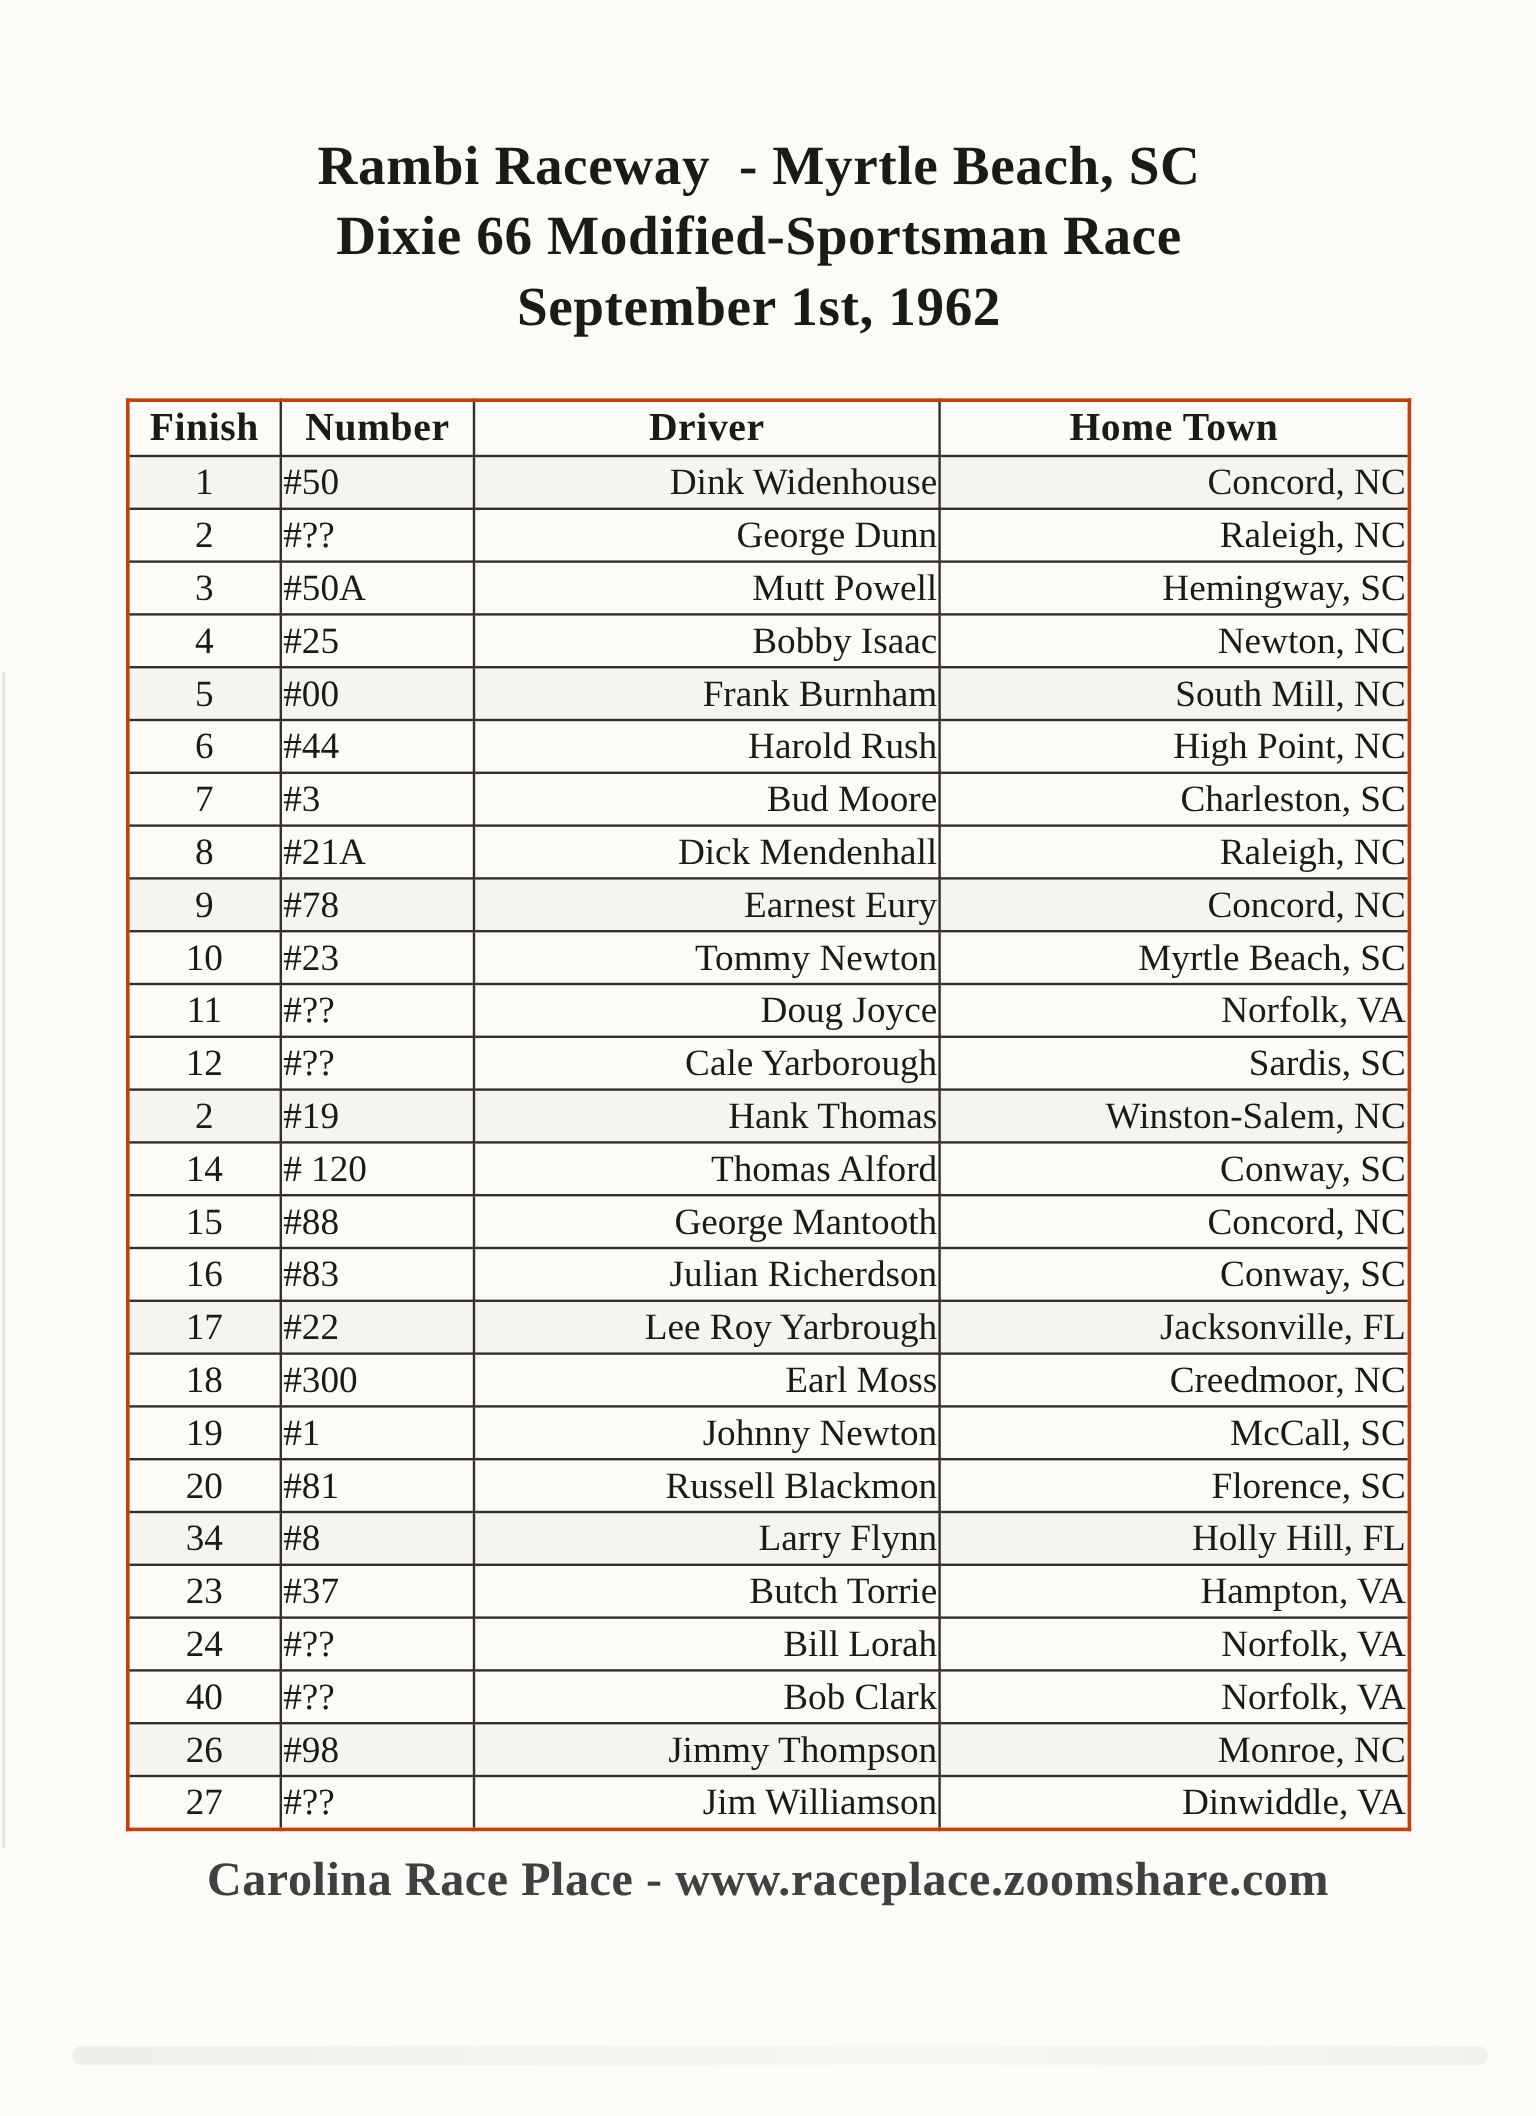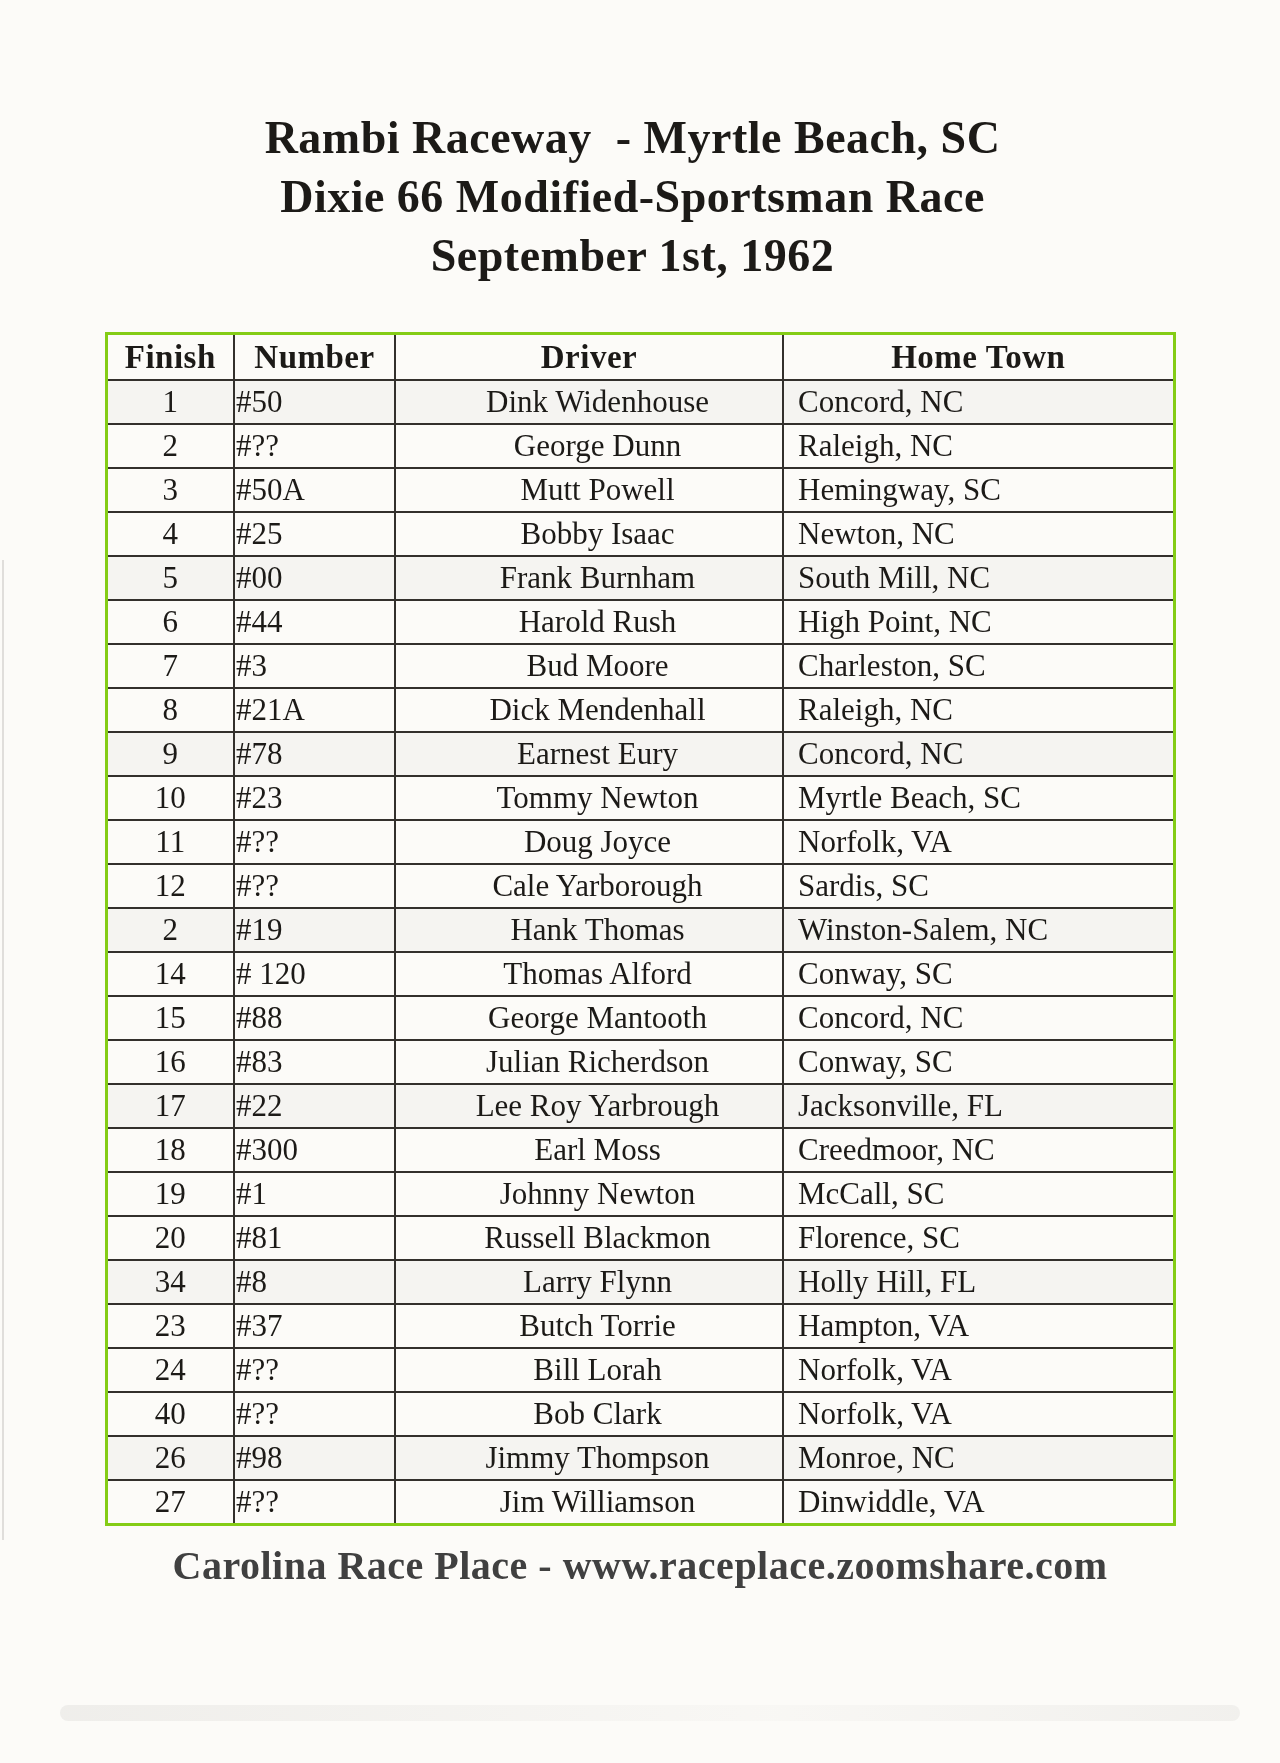--- a/index.html
+++ b/index.html
@@ -52,38 +52,38 @@
     table-layout: fixed;
     background: transparent;
   }
   table.results th,
   table.results td {
     border: 2px solid #33302c;
     vertical-align: middle;
     overflow: hidden;
   }
   table.results {
-    border: 3px solid #84cc16;
+    border: 3px solid #c2410c;
   }
   table.results th {
     height: 42px;
     font-size: 33px;
     font-weight: bold;
     text-align: center;
     letter-spacing: 0.5px;
   }
   table.results td {
     height: 40px;
     font-size: 31px;
     line-height: 34px;
   }
   .c-finish { text-align: center; }
   .c-number { text-align: left; white-space: pre; }
-  .c-driver { text-align: center; padding-left: 18px; }
-  .c-town   { text-align: left; padding-left: 14px; }
+  .c-driver { text-align: right; padding-left: 18px; }
+  .c-town   { text-align: right; padding-left: 14px; }
   
   table.results tr:nth-child(4n+1) td { background: rgba(190,188,184,.10); }
   .footer-line {
     margin-top: 16px;
     text-align: center;
     font-weight: bold;
     font-size: 40px;
     line-height: 48px;
     color: #cb1b49;
     white-space: pre;

